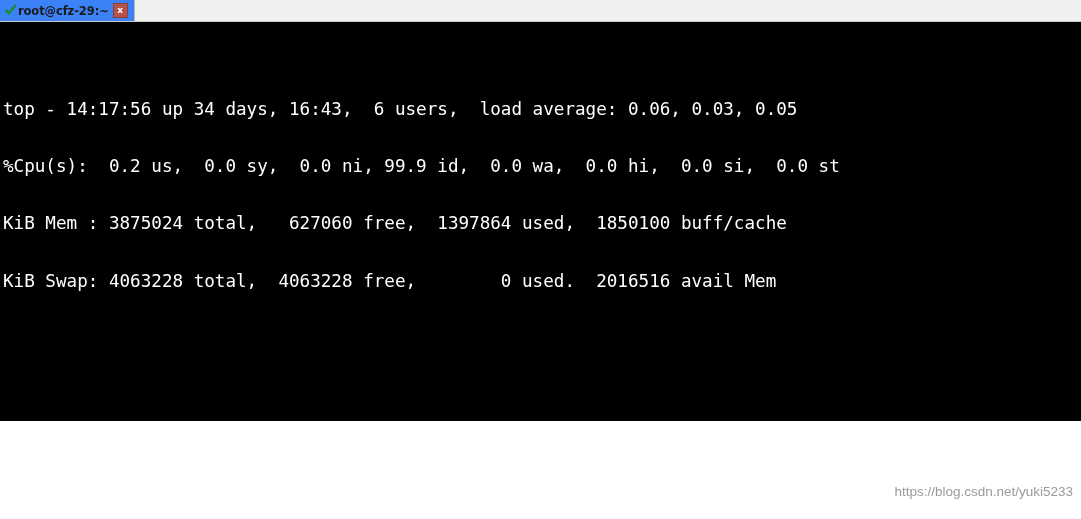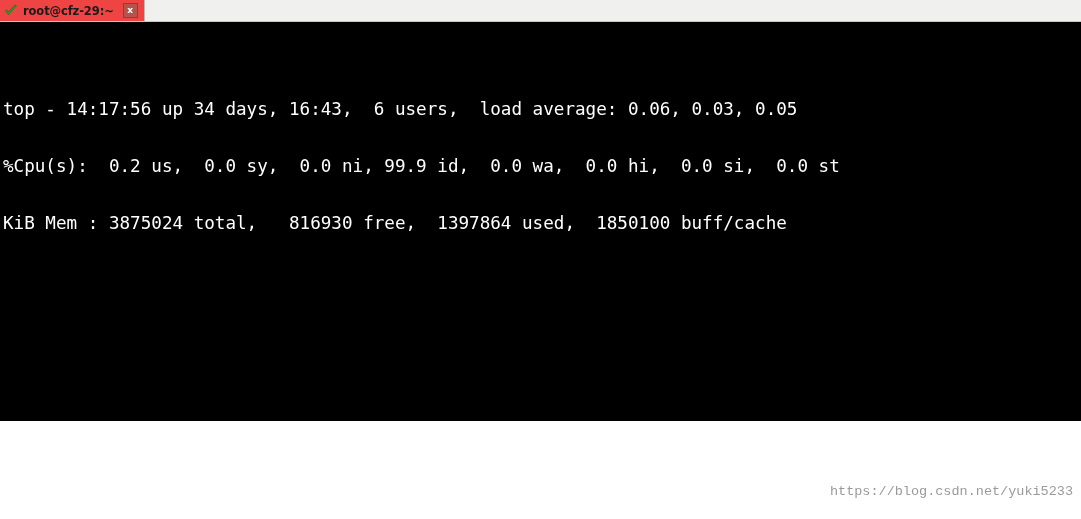--- a/index.html
+++ b/index.html
@@ -28,23 +28,22 @@
     background: #f0f0ee;
     display: flex;
     align-items: center;
     box-sizing: border-box;
     border-bottom: 1px solid #c8c8c4;
   }
   .tab {
     height: 21px;
     display: flex;
     align-items: center;
-    gap: 5px;
     padding: 0 6px 0 4px;
-    background: #ef4444;
+    background: #3b82f6;
     border-right: 1px solid #b9b9b5;
     box-sizing: border-box;
   }
   .check-icon {
     width: 14px;
     height: 14px;
     display: inline-block;
     line-height: 14px;
     flex: 0 0 auto;
   }
@@ -96,21 +95,21 @@
   }
   .summary .line { display: block; height: 19.05px; }
 
   .blankline { display: block; height: 19.05px; }
 
   .watermark {
     position: absolute;
     right: 8px;
     bottom: 20px;
     color: #9a9a9a;
-    font-family: Liberation Mono, monospace;
+    font-family: Liberation Sans, sans-serif;
     font-size: 13.5px;
     letter-spacing: 0px;
     white-space: nowrap;
     pointer-events: none;
   }
 </style>
 </head>
 <body>
 
 <div class="window">
@@ -124,21 +123,22 @@
       </span>
       <span class="tab-title">root@cfz-29:~</span>
       <span class="close-btn">x</span>
     </div>
   </div>
 
   <div class="terminal">
     <div class="summary">
       <span class="line">top - 14:17:56 up 34 days, 16:43,  6 users,  load average: 0.06, 0.03, 0.05</span>
       <span class="line">%Cpu(s):  0.2 us,  0.0 sy,  0.0 ni, 99.9 id,  0.0 wa,  0.0 hi,  0.0 si,  0.0 st</span>
-      <span class="line">KiB Mem : 3875024 total,   816930 free,  1397864 used,  1850100 buff/cache</span>
+      <span class="line">KiB Mem : 3875024 total,   627060 free,  1397864 used,  1850100 buff/cache</span>
+      <span class="line">KiB Swap: 4063228 total,  4063228 free,        0 used.  2016516 avail Mem</span>
     </div>
 
     <span class="blankline"> </span>
 
     
 
     
   </div>
 
   <div class="watermark">https://blog.csdn.net/yuki5233</div>

